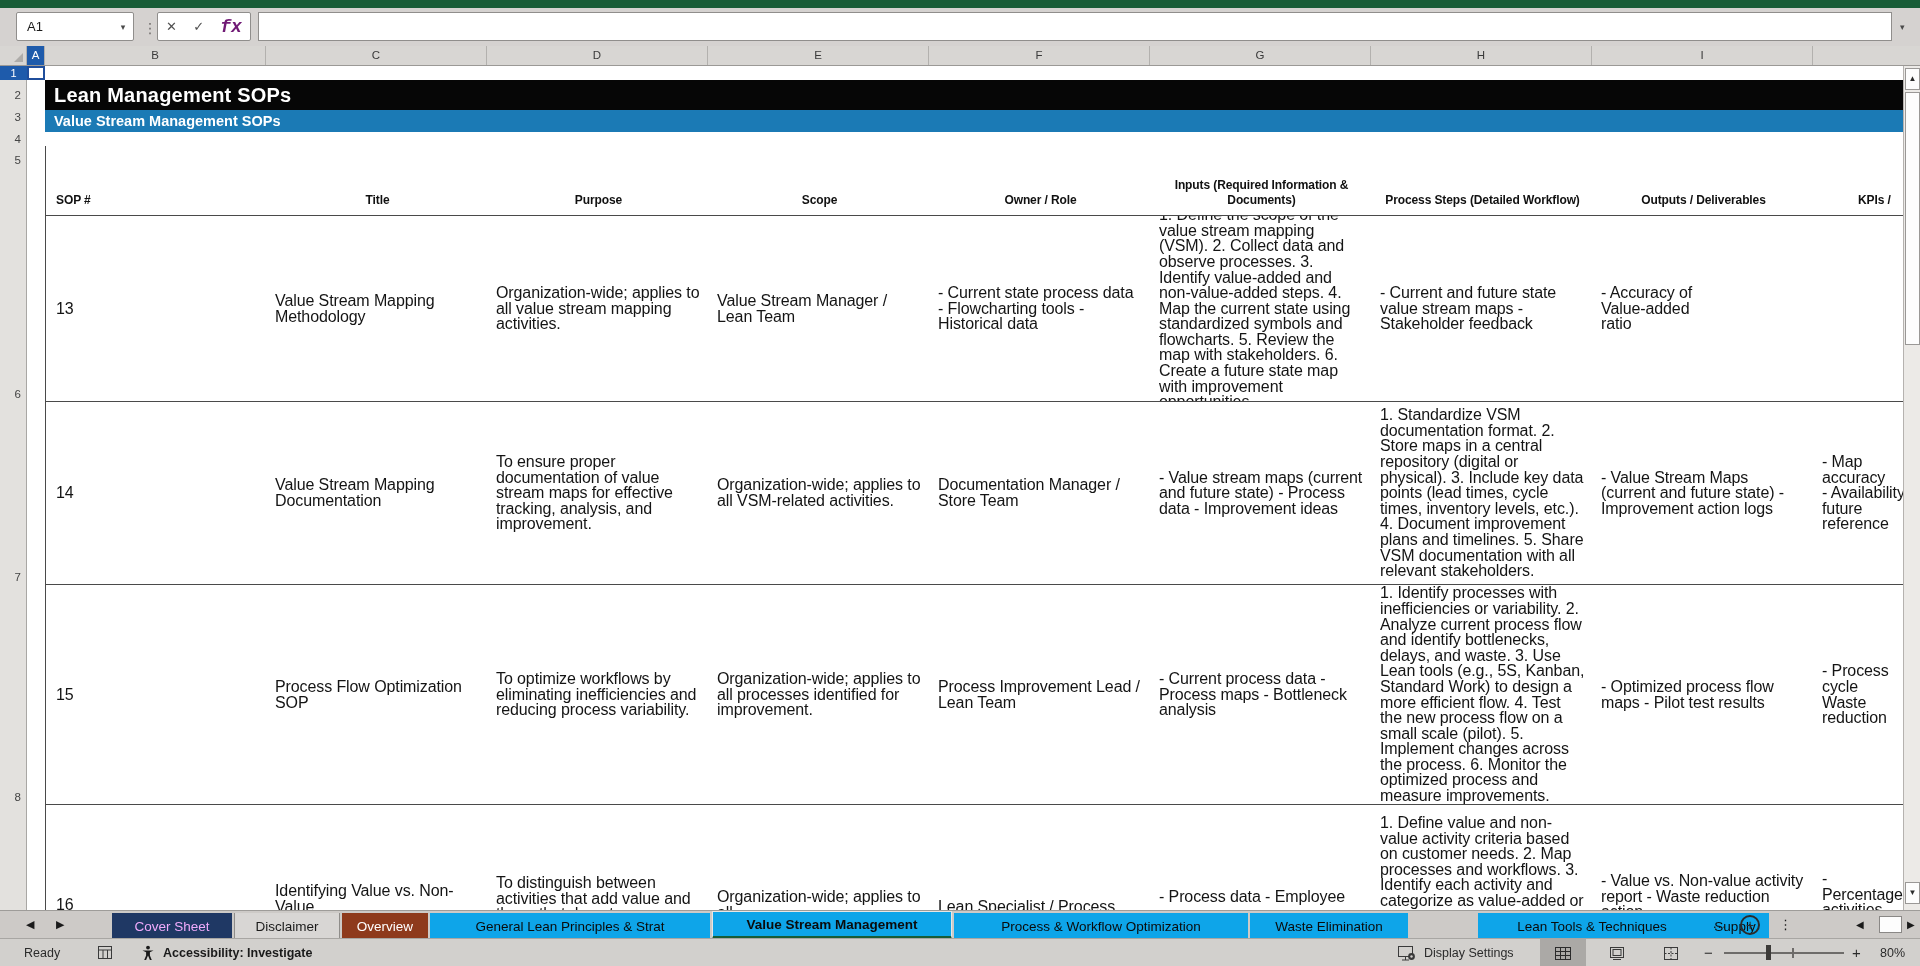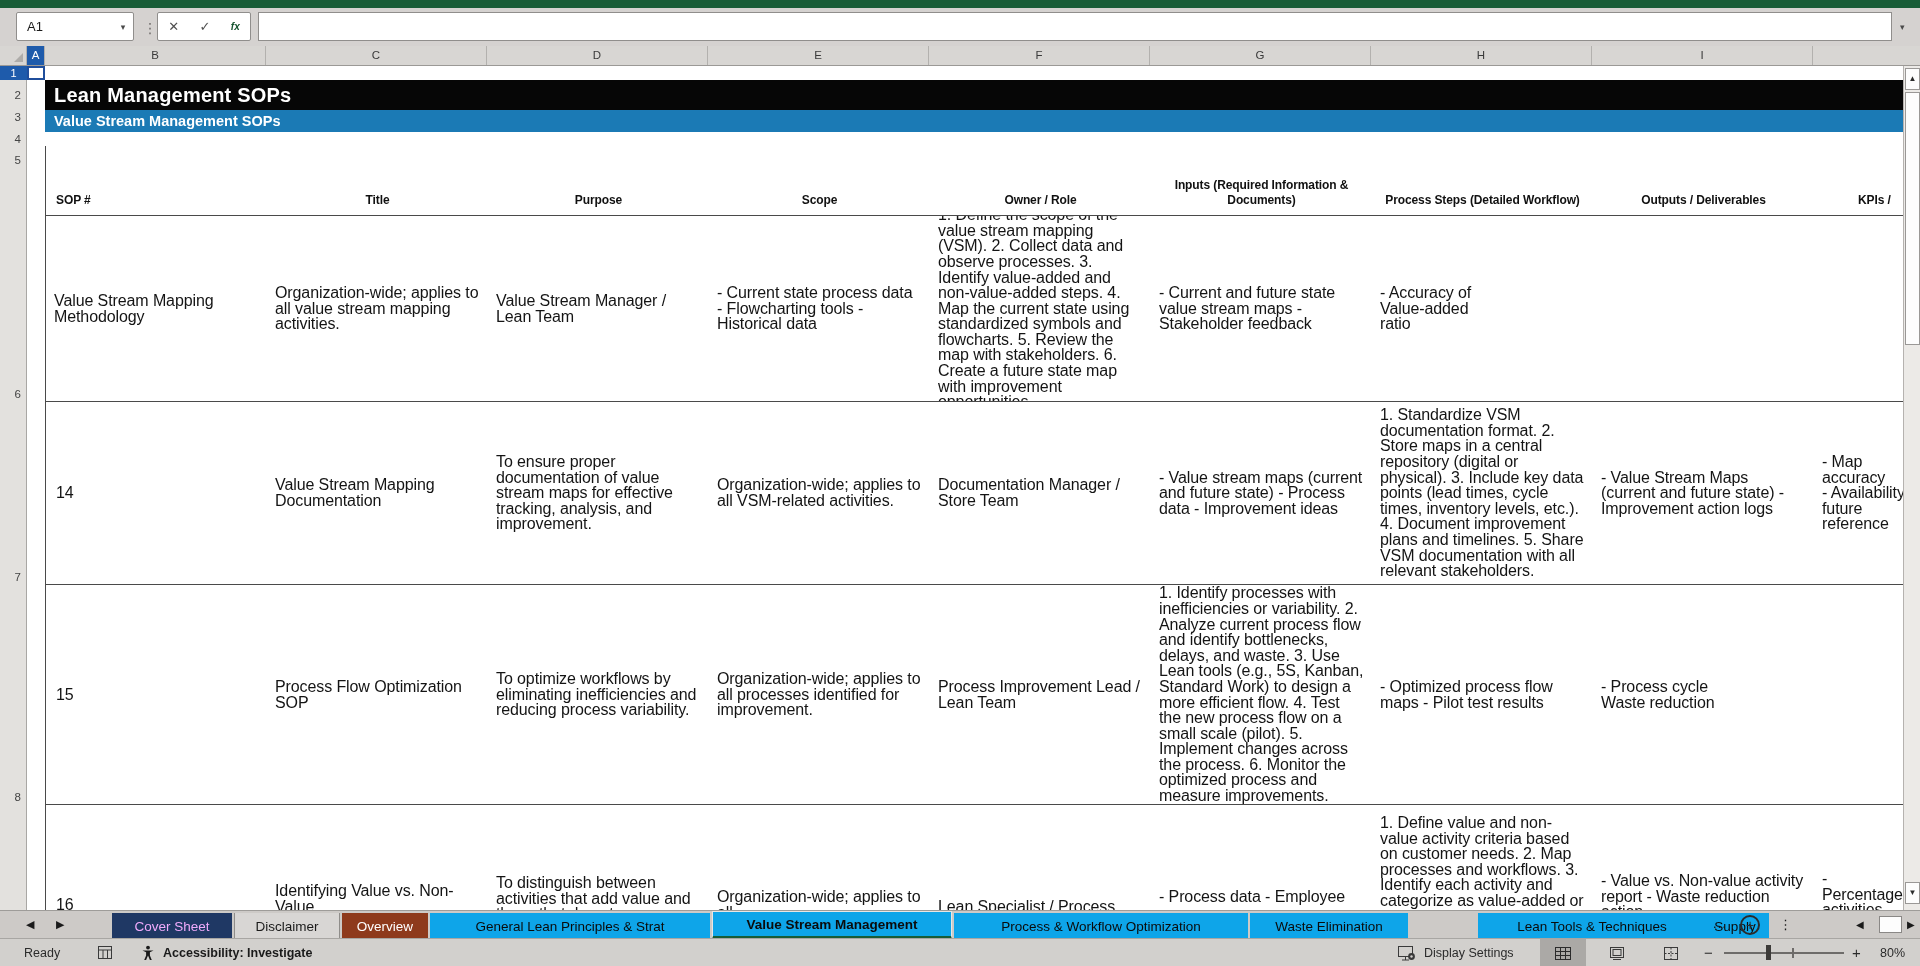--- a/index.html
+++ b/index.html
@@ -8,21 +8,21 @@
 
   
   .green-strip{position:absolute;left:0;top:0;width:100%;height:8px;background:#185C37}
   .formula-bar{position:absolute;left:0;top:8px;width:100%;height:38px;background:#D5D2D0}
   .name-box{position:absolute;left:16px;top:4px;width:118px;height:29px;background:#fff;border:1px solid #908E8C;border-radius:2px;display:flex;align-items:center}
   .nb-text{padding-left:10px;font-size:13px;color:#1a1a1a;flex:1}
   .nb-caret{width:20px;text-align:center;font-size:9px;color:#4a4a4a}
   .fb-dots{position:absolute;left:143px;top:12px;font-size:14px;color:#6d6b69}
   .fx-group{position:absolute;left:157px;top:4px;width:94px;height:29px;background:#fff;border:1px solid #908E8C;border-radius:2px;display:flex;align-items:center;justify-content:space-around}
   .fx-cancel,.fx-enter{font-size:13px;color:#4f4f4f}
-  .fx-label{font-family:Liberation Sans, sans-serif;font-style:italic;font-weight:bold;font-size:10px;color:#14532d}
+  .fx-label{font-family:Liberation Mono, monospace;font-style:italic;font-weight:bold;font-size:18px;color:#701a75}
   .formula-input{position:absolute;left:258px;top:4px;width:1634px;height:29px;background:#fff;border:1px solid #908E8C;font-size:13px;line-height:27px;padding-left:6px;color:#1a1a1a}
   .fb-expand{position:absolute;left:1900px;top:14px;font-size:9px;color:#4a4a4a}
 
   
   .col-headers{position:absolute;left:0;top:46px;width:100%;height:20px;background:#D8D6D3;border-bottom:1px solid #9B9996}
   .ch{position:absolute;top:0;height:19px;text-align:center;font-size:11.5px;color:#3a3a3a;line-height:19px;border-right:1px solid #B3B1AE}
   .ch-corner{left:0;width:27px}
   .ch-corner i{position:absolute;right:3px;bottom:3px;width:0;height:0;border-bottom:9px solid #AEACA9;border-left:9px solid transparent}
   .ch-a{left:27px;width:18px;background:#1E5BAB;color:#fff}
   .chB{left:45px;width:221px}.chC{left:266px;width:221px}.chD{left:487px;width:221px}.chE{left:708px;width:221px}
@@ -155,20 +155,21 @@
       <div class="th">Purpose</div>
       <div class="th">Scope</div>
       <div class="th">Owner / Role</div>
       <div class="th">Inputs (Required Information &amp; Documents)</div>
       <div class="th">Process Steps (Detailed Workflow)</div>
       <div class="th">Outputs / Deliverables</div>
       <div class="th th-kpi">KPIs /</div>
     </div>
 
     <div class="trow r6">
+      <div class="td td-sop">13</div>
       <div class="td">Value Stream Mapping Methodology</div>
       <div class="td">Organization-wide; applies to all value stream mapping activities.</div>
       <div class="td">Value Stream Manager / Lean Team</div>
       <div class="td">- Current state process data - Flowcharting tools - Historical data</div>
       <div class="td">1. Define the scope of the value stream mapping (VSM). 2. Collect data and observe processes. 3. Identify value-added and non-value-added steps. 4. Map the current state using standardized symbols and flowcharts. 5. Review the map with stakeholders. 6. Create a future state map with improvement opportunities.</div>
       <div class="td">- Current and future state value stream maps - Stakeholder feedback</div>
       <div class="td td-kpi">- Accuracy of
 Value-added
 ratio</div>
     </div>
@@ -186,20 +187,21 @@
 - Availability
 future reference</div>
     </div>
 
     <div class="trow r8">
       <div class="td td-sop">15</div>
       <div class="td">Process Flow Optimization SOP</div>
       <div class="td">To optimize workflows by eliminating inefficiencies and reducing process variability.</div>
       <div class="td">Organization-wide; applies to all processes identified for improvement.</div>
       <div class="td">Process Improvement Lead / Lean Team</div>
+      <div class="td">- Current process data - Process maps - Bottleneck analysis</div>
       <div class="td">1. Identify processes with inefficiencies or variability. 2. Analyze current process flow and identify bottlenecks, delays, and waste. 3. Use Lean tools (e.g., 5S, Kanban, Standard Work) to design a more efficient flow. 4. Test the new process flow on a small scale (pilot). 5. Implement changes across the process. 6. Monitor the optimized process and measure improvements.</div>
       <div class="td">- Optimized process flow maps - Pilot test results</div>
       <div class="td td-kpi">- Process cycle
 Waste reduction</div>
     </div>
 
     <div class="trow r9">
       <div class="td td-sop" style="padding-top:92px">16</div>
       <div class="td" style="padding-top:78px">Identifying Value vs. Non-Value</div>
       <div class="td" style="padding-top:70px">To distinguish between activities that add value and those that do not.</div>

